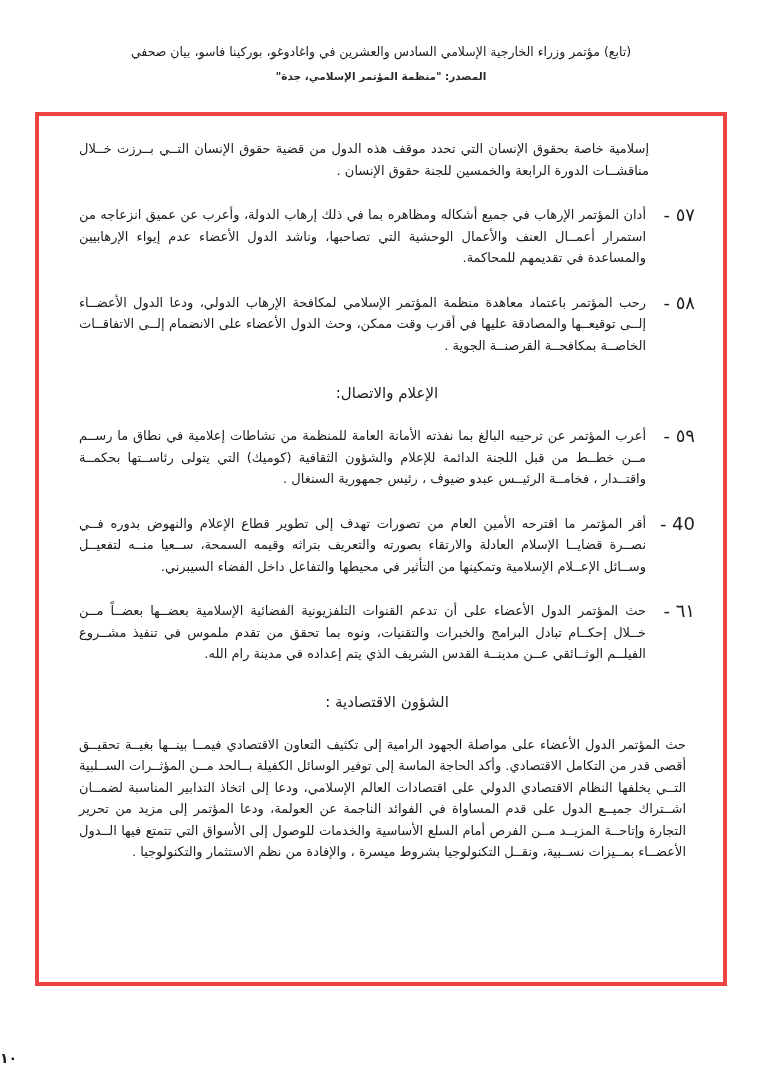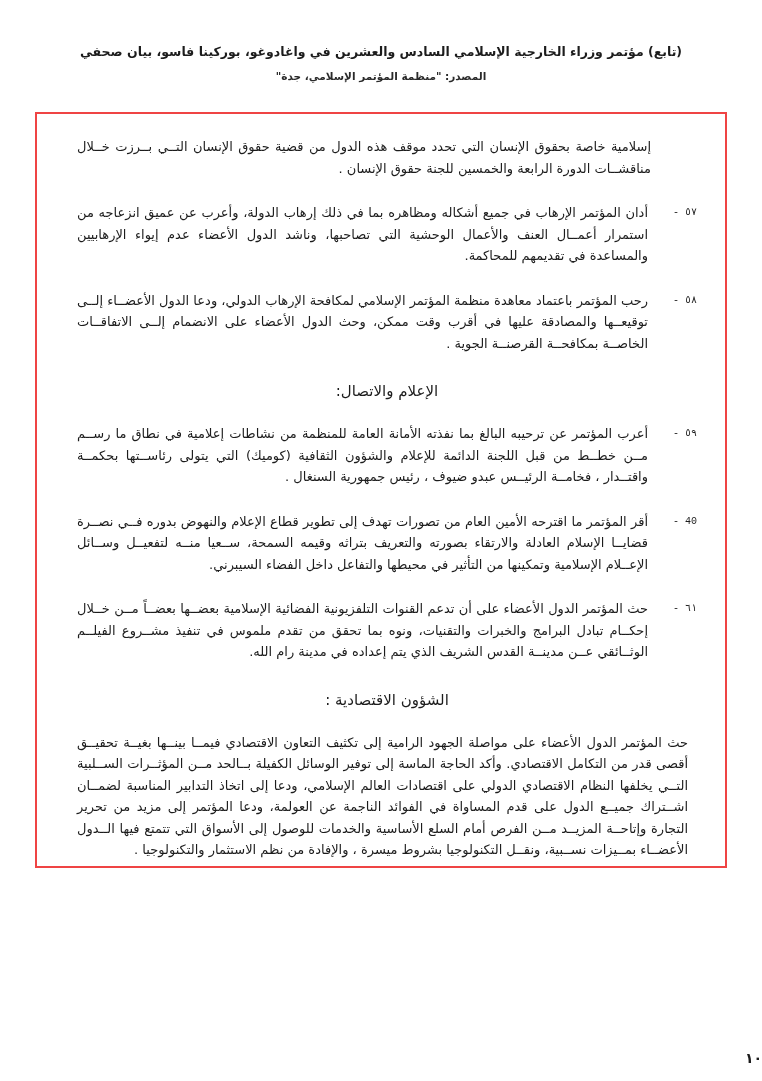--- a/index.html
+++ b/index.html
@@ -20,76 +20,75 @@
   }
   .header {
     position: absolute;
     top: 44px;
     left: 0;
     right: 0;
     text-align: center;
   }
   .header-title {
     font-size: 12.5px;
-    font-weight: bold;
+    font-weight: normal;
     letter-spacing: 0;
   }
   .header-source {
     font-size: 10.5px;
     font-weight: bold;
     margin-top: 11px;
     color: #2a2a2a;
   }
   .content-box {
     position: absolute;
     top: 112px;
     left: 35px;
     width: 692px;
-    height: 756px;
-    border: 2px solid #ef4444;
+    height: 874px;
+    border: 4px solid #ef4444;
     padding: 22px 28px 20px 40px;
     overflow: hidden;
   }
   .text {
     font-size: 13px;
     line-height: 21.5px;
     text-align: justify;
   }
   .intro {
     margin-right: 46px;
   }
   .item {
     display: flex;
     margin-top: 23px;
   }
   .marker {
     flex: 0 0 40px;
     width: 40px;
-    font-size: 10px;
+    font-size: 18px;
     line-height: 21.5px;
     white-space: nowrap;
-    font-family: Liberation Mono, monospace;
   }
   .item .text {
     flex: 1;
     margin-right: 9px;
   }
   .heading {
     font-size: 15px;
     font-weight: normal;
     text-align: center;
     margin-top: 28px;
     margin-bottom: 4px;
   }
   .footer {
     position: absolute;
     top: 1050px;
     left: 0;
     right: 0;
-    text-align: right;
+    text-align: left;
     font-size: 14px;
     font-weight: bold;
   }
 </style>
 </head>
 <body>
 
 <div class="page" dir="rtl" lang="ar">
 
   <div class="header">

